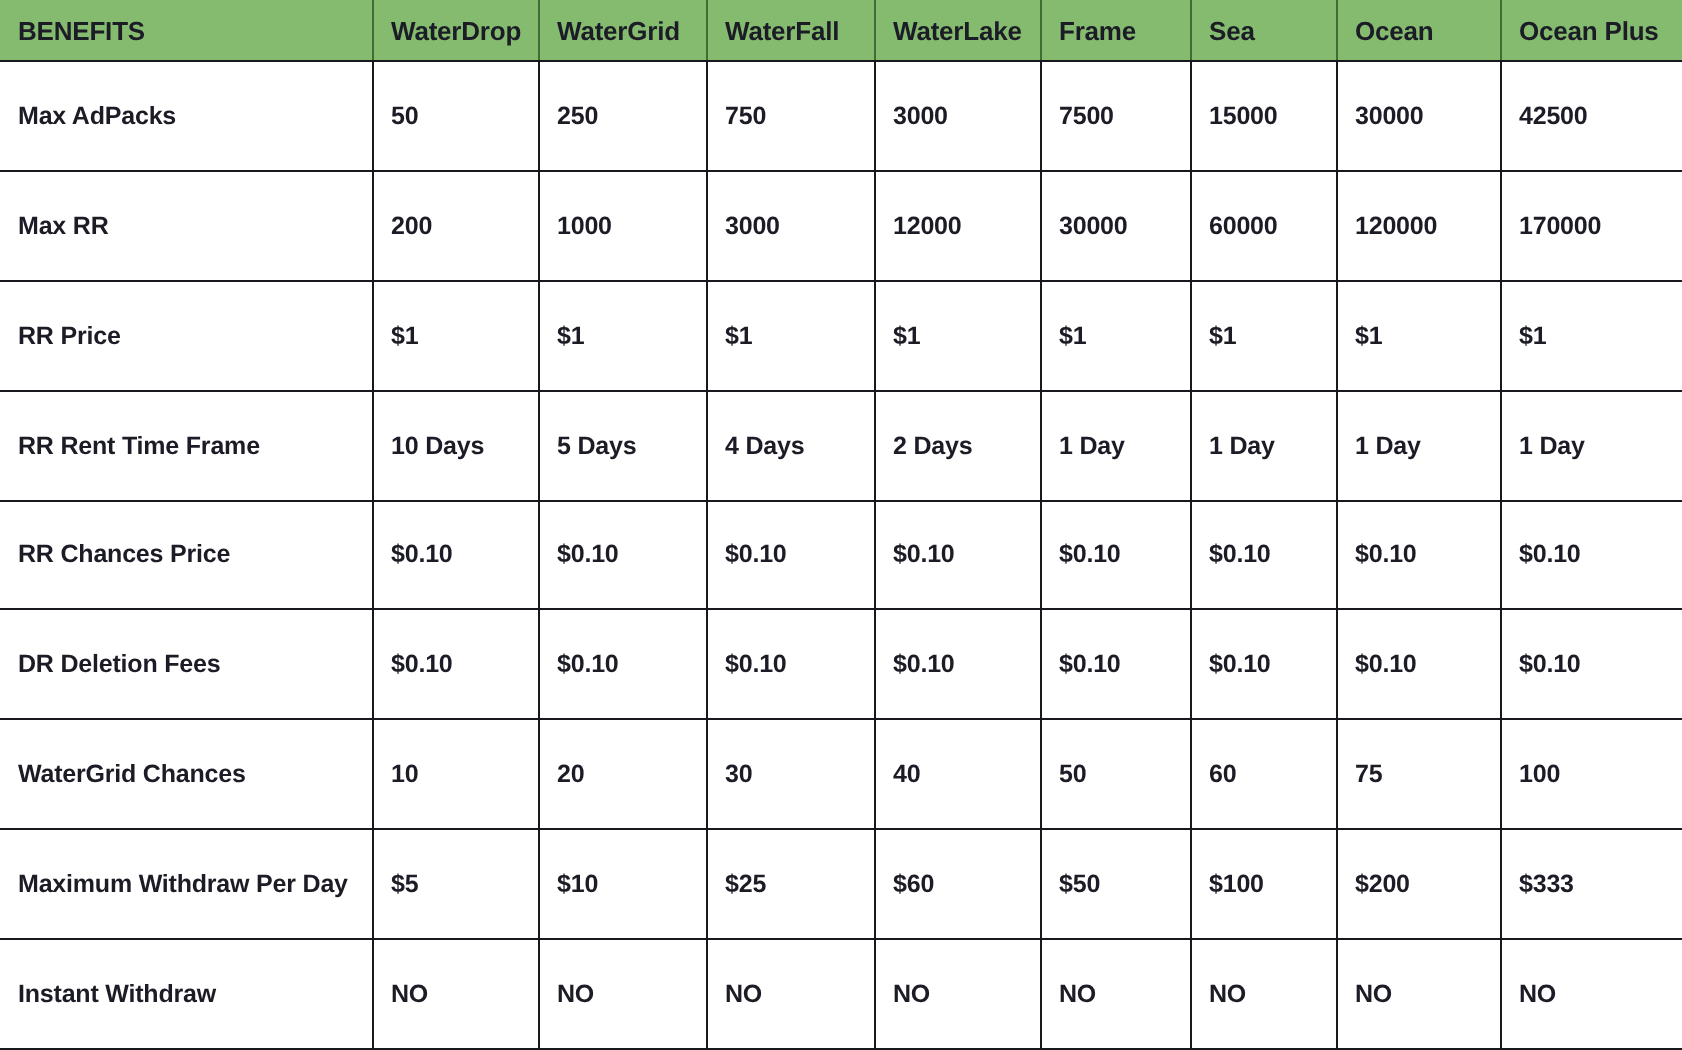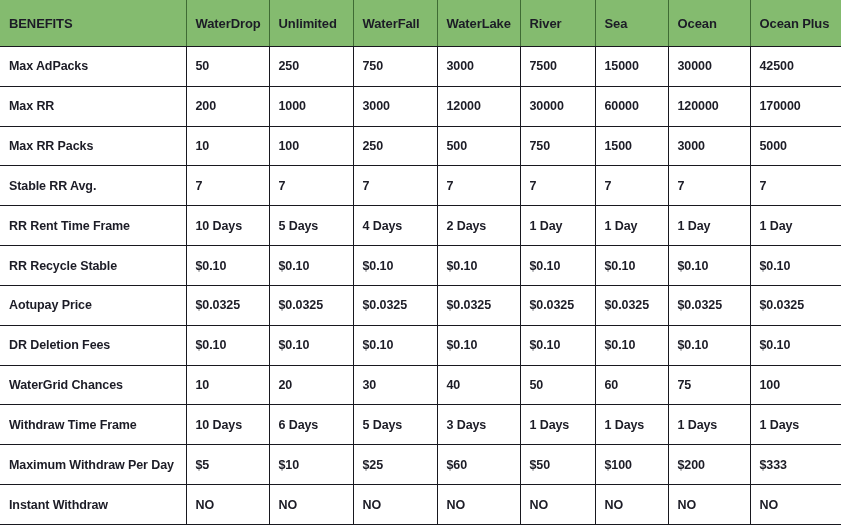--- a/index.html
+++ b/index.html
@@ -44,21 +44,21 @@
     overflow: hidden;
     border-bottom: 1.6px solid #18181f;
     border-right: 1.6px solid #18181f;
   }
   #benefits-table th:last-child,
   #benefits-table td:last-child {
     border-right: none;
   }
   #benefits-table thead th {
     background: #84bb6f;
-    height: 46px;
+    height: 30px;
     font-size: 13px;
     border-bottom: 1.6px solid #18181f;
     border-right: 1.6px solid #3f6b34;
   }
   #benefits-table thead th:last-child {
     border-right: none;
   }
   #benefits-table tbody tr td {
     height: 28.7px;
   }
@@ -81,24 +81,24 @@
     <col class="c-waterlake">
     <col class="c-river">
     <col class="c-sea">
     <col class="c-ocean">
     <col class="c-oceanplus">
   </colgroup>
   <thead>
     <tr>
       <th>BENEFITS</th>
       <th>WaterDrop</th>
-      <th>Unlimited</th>
+      <th>WaterGrid</th>
       <th>WaterFall</th>
       <th>WaterLake</th>
-      <th>River</th>
+      <th>Frame</th>
       <th>Sea</th>
       <th>Ocean</th>
       <th>Ocean Plus</th>
     </tr>
   </thead>
   <tbody id="table-body">
       <tr>
         <td class="row-label">Max AdPacks</td>
         <td>50</td>
         <td>250</td>
@@ -114,73 +114,51 @@
         <td>200</td>
         <td>1000</td>
         <td>3000</td>
         <td>12000</td>
         <td>30000</td>
         <td>60000</td>
         <td>120000</td>
         <td>170000</td>
       </tr>
       <tr>
-        <td class="row-label">Max RR Packs</td>
-        <td>10</td>
-        <td>100</td>
-        <td>250</td>
-        <td>500</td>
-        <td>750</td>
-        <td>1500</td>
-        <td>3000</td>
-        <td>5000</td>
-      </tr>
-      <tr>
-        <td class="row-label">Stable RR Avg.</td>
-        <td>7</td>
-        <td>7</td>
-        <td>7</td>
-        <td>7</td>
-        <td>7</td>
-        <td>7</td>
-        <td>7</td>
-        <td>7</td>
+        <td class="row-label">RR Price</td>
+        <td>$1</td>
+        <td>$1</td>
+        <td>$1</td>
+        <td>$1</td>
+        <td>$1</td>
+        <td>$1</td>
+        <td>$1</td>
+        <td>$1</td>
       </tr>
       <tr>
         <td class="row-label">RR Rent Time Frame</td>
         <td>10 Days</td>
         <td>5 Days</td>
         <td>4 Days</td>
         <td>2 Days</td>
         <td>1 Day</td>
         <td>1 Day</td>
         <td>1 Day</td>
         <td>1 Day</td>
       </tr>
       <tr>
-        <td class="row-label">RR Recycle Stable</td>
-        <td>$0.10</td>
-        <td>$0.10</td>
-        <td>$0.10</td>
-        <td>$0.10</td>
-        <td>$0.10</td>
-        <td>$0.10</td>
-        <td>$0.10</td>
-        <td>$0.10</td>
-      </tr>
-      <tr>
-        <td class="row-label">Aotupay Price</td>
-        <td>$0.0325</td>
-        <td>$0.0325</td>
-        <td>$0.0325</td>
-        <td>$0.0325</td>
-        <td>$0.0325</td>
-        <td>$0.0325</td>
-        <td>$0.0325</td>
-        <td>$0.0325</td>
+        <td class="row-label">RR Chances Price</td>
+        <td>$0.10</td>
+        <td>$0.10</td>
+        <td>$0.10</td>
+        <td>$0.10</td>
+        <td>$0.10</td>
+        <td>$0.10</td>
+        <td>$0.10</td>
+        <td>$0.10</td>
       </tr>
       <tr>
         <td class="row-label">DR Deletion Fees</td>
         <td>$0.10</td>
         <td>$0.10</td>
         <td>$0.10</td>
         <td>$0.10</td>
         <td>$0.10</td>
         <td>$0.10</td>
         <td>$0.10</td>
@@ -191,31 +169,20 @@
         <td>10</td>
         <td>20</td>
         <td>30</td>
         <td>40</td>
         <td>50</td>
         <td>60</td>
         <td>75</td>
         <td>100</td>
       </tr>
       <tr>
-        <td class="row-label">Withdraw Time Frame</td>
-        <td>10 Days</td>
-        <td>6 Days</td>
-        <td>5 Days</td>
-        <td>3 Days</td>
-        <td>1 Days</td>
-        <td>1 Days</td>
-        <td>1 Days</td>
-        <td>1 Days</td>
-      </tr>
-      <tr>
         <td class="row-label">Maximum Withdraw Per Day</td>
         <td>$5</td>
         <td>$10</td>
         <td>$25</td>
         <td>$60</td>
         <td>$50</td>
         <td>$100</td>
         <td>$200</td>
         <td>$333</td>
       </tr>

